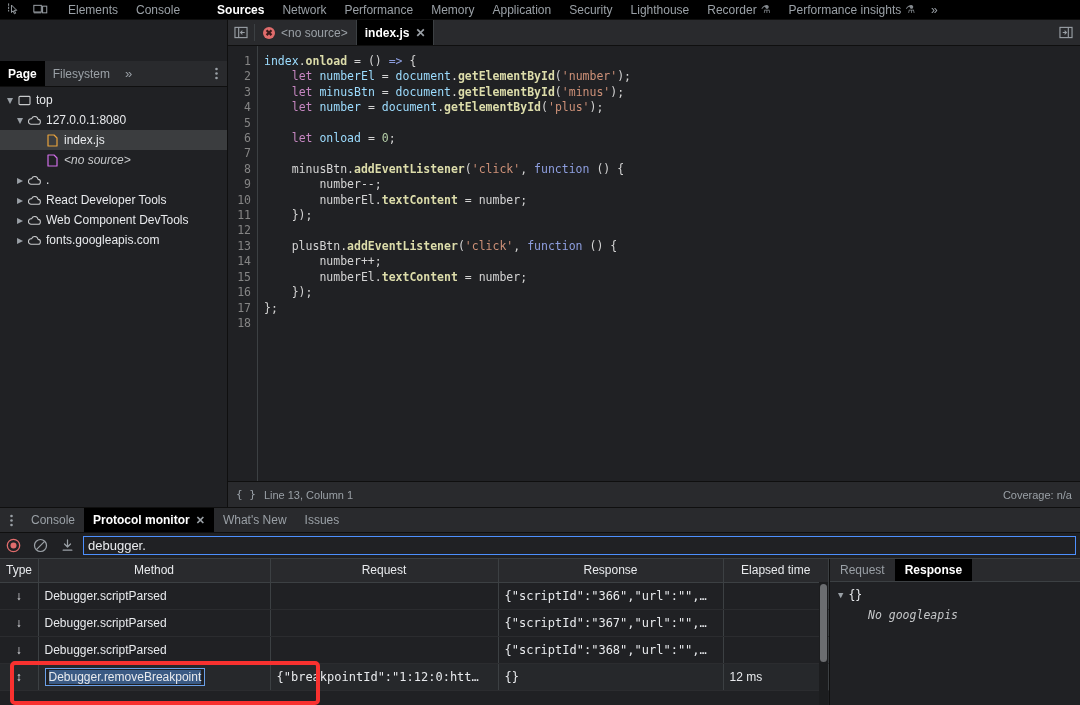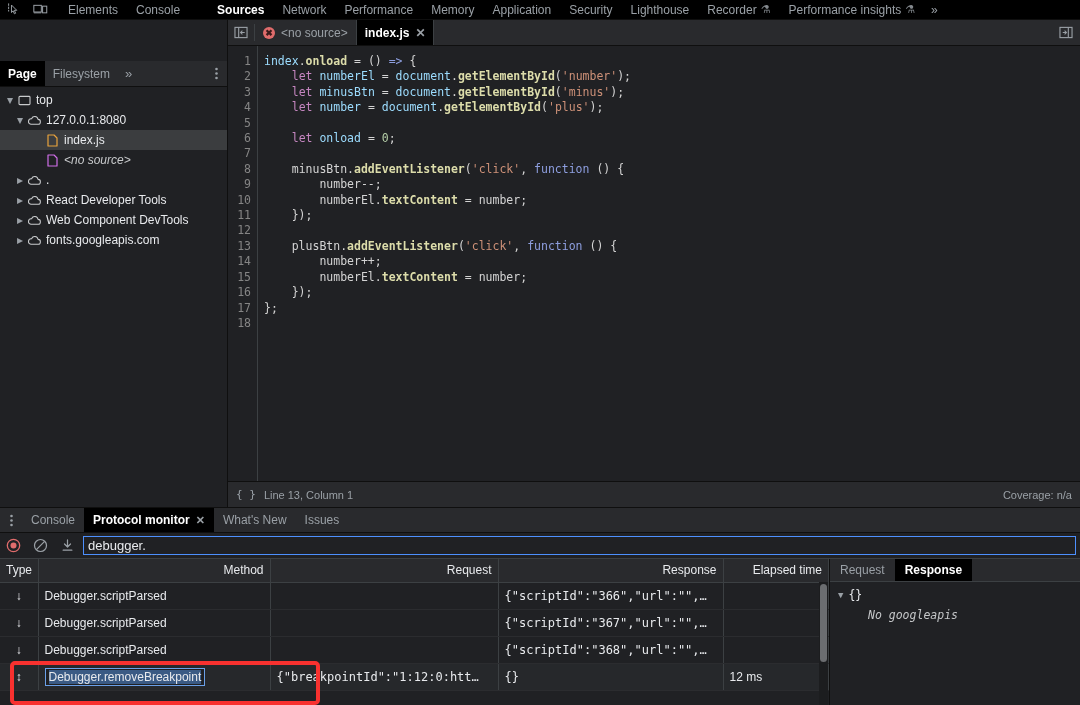--- a/index.html
+++ b/index.html
@@ -112,21 +112,21 @@
     color: #e8eaed; font-size: 13px; padding: 0 4px; font-family: "Liberation Sans", sans-serif;
     outline: none; margin-left: 2px; }
 
   
   .dr-body { flex: 1 1 auto; display: flex; min-height: 0; }
   .tbl-wrap { flex: 1 1 auto; min-width: 0; display: flex; flex-direction: column;
     position: relative; border-right: 1px solid #0f0f0f; }
   table.pm { width: 100%; border-collapse: collapse; table-layout: fixed; }
   table.pm th {
     height: 23px; background: #292a2d; color: #e8eaed; font-weight: normal; font-size: 12px;
-    text-align: right; padding: 0 6px; border-right: 1px solid #3c4043;
+    text-align: center; padding: 0 6px; border-right: 1px solid #3c4043;
     border-bottom: 1px solid #3c4043; white-space: nowrap; cursor: pointer;
   }
   table.pm td {
     height: 27px; padding: 0 6px; border-right: 1px solid #3c4043;
     border-bottom: 1px solid #2b2c2f; color: #e8eaed; font-size: 12px;
     white-space: nowrap; overflow: hidden; text-overflow: ellipsis;
   }
   table.pm tr.sel td { background: #26282b; }
   td.mono, th.mono { font-family: "DejaVu Sans Mono", monospace; font-size: 11.5px; }
   .cw-type { width: 38px; } .cw-method { width: 232px; } .cw-req { width: 228px; }

